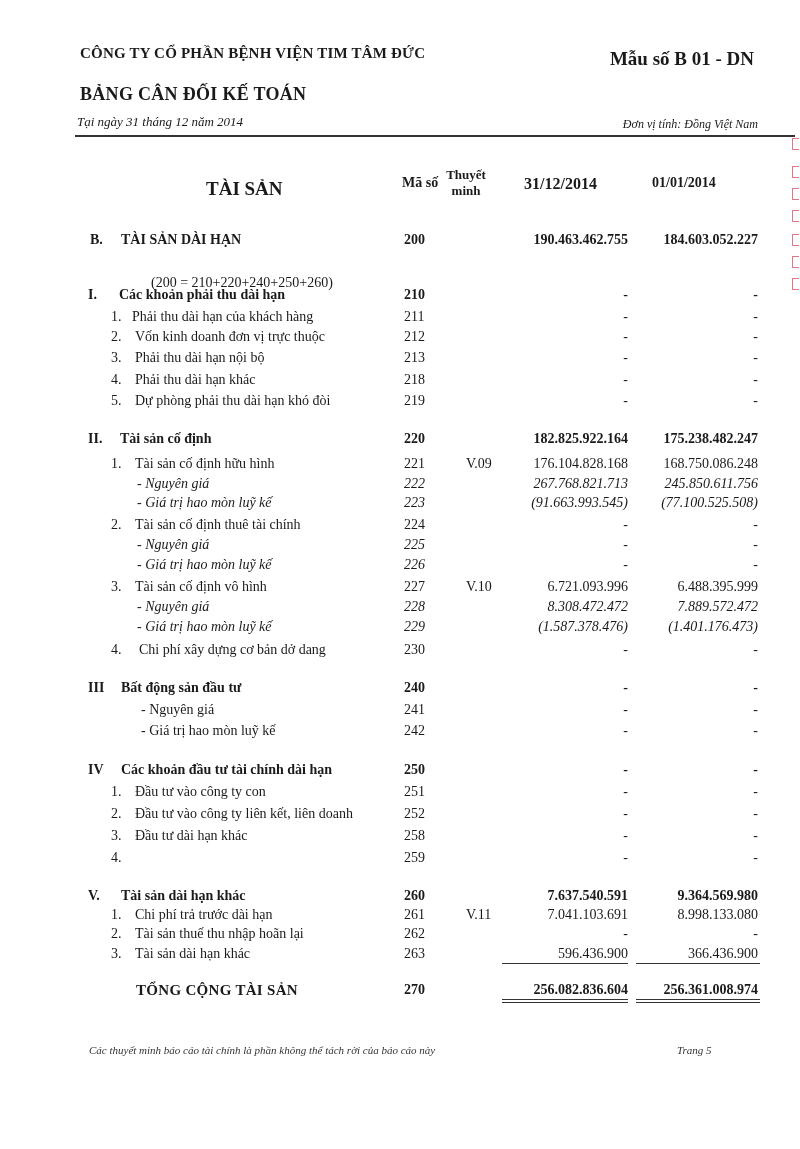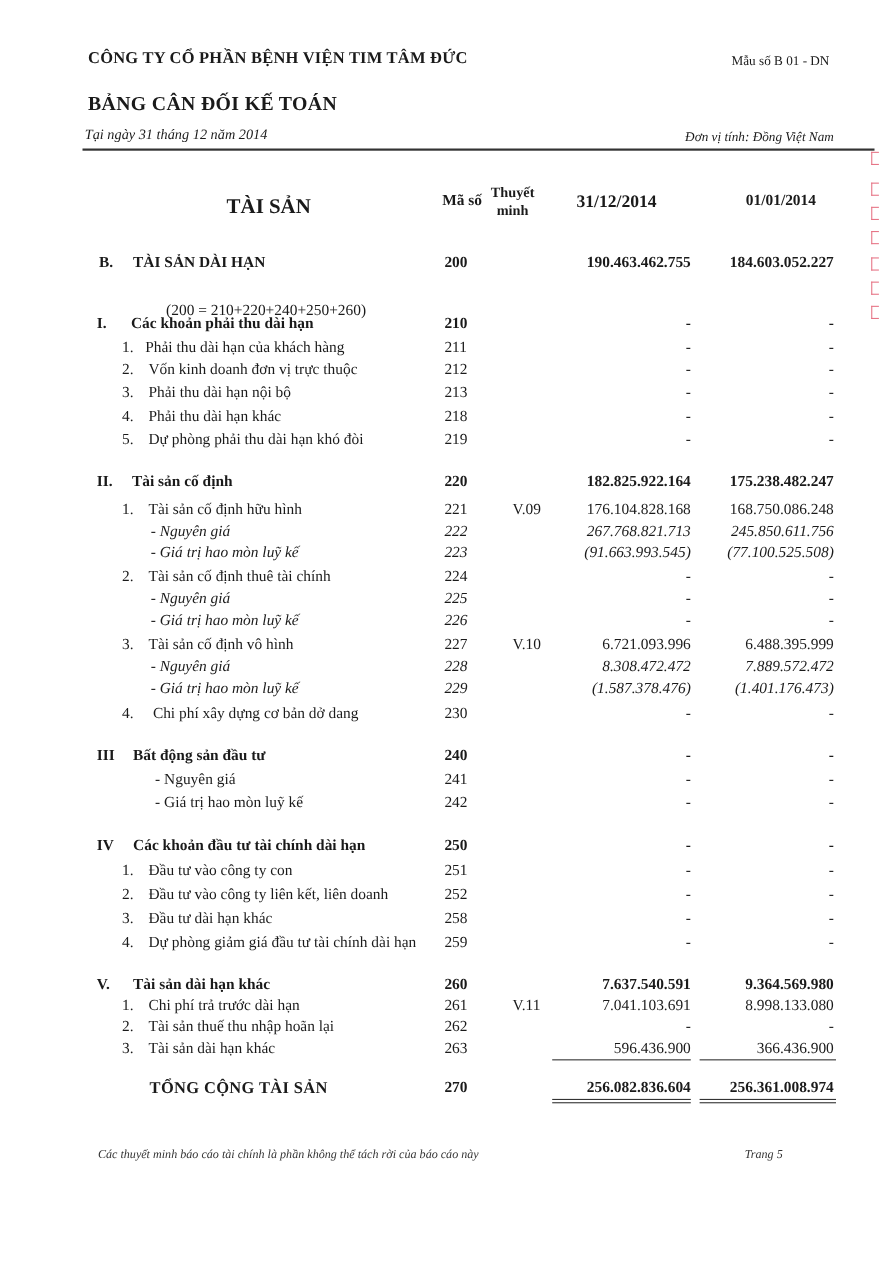--- a/index.html
+++ b/index.html
@@ -1,29 +1,29 @@
 <!DOCTYPE html>
 <html><head>
   <meta charset="utf-8">
   <style>
     html, body { margin: 0; padding: 0; background: #ffffff; }
     body { width: 800px; height: 1149px; position: relative; overflow: hidden;
       font-family: "Liberation Serif", "DejaVu Serif", serif; color: #1a1a1a; }
     .abs { position: absolute; white-space: nowrap; }
     .company { left: 80px; top: 45px; font-size: 15px; font-weight: bold; letter-spacing: 0.2px; }
-    .form-no { right: 46px; top: 48px; font-size: 12px; font-weight: normal; }
+    .form-no { right: 46px; top: 48px; font-size: 19px; font-weight: bold; }
     .title { left: 80px; top: 84px; font-size: 18px; font-weight: bold; letter-spacing: 0.3px; }
     .date { left: 77px; top: 114px; font-size: 13px; font-style: italic; }
     .unit { right: 42px; top: 117px; font-size: 12px; font-style: italic; }
     .rule { left: 75px; top: 135px; width: 720px; height: 2px; background: #333; }
     .hdr-asset { left: 206px; top: 178px; font-size: 19px; font-weight: bold; }
     .hdr-code { left: 402px; top: 175px; font-size: 14px; font-weight: bold; }
     .hdr-note { left: 444px; top: 167px; font-size: 13px; font-weight: bold; text-align: center; line-height: 16px; width: 44px; }
     .hdr-c1 { left: 524px; top: 175px; font-size: 16px; font-weight: bold; }
-    .hdr-c2 { left: 678px; top: 175px; font-size: 14px; font-weight: bold; }
+    .hdr-c2 { left: 652px; top: 175px; font-size: 14px; font-weight: bold; }
 
     .row { position: absolute; left: 0; width: 800px; height: 21px; font-size: 14px; }
     .row span { position: absolute; white-space: nowrap; top: 0; }
     .row .num { left: 0; }
     .row .label { }
     .row .code { left: 404px; }
     .row .note { left: 466px; }
     .row .v1 { right: 172px; text-align: right; margin-left: 19px; }
     .row .v2 { right: 42px; text-align: right; }
     .row.bold span { font-weight: bold; }
@@ -274,21 +274,20 @@
     <div class="row " style="top: 828px;">
       <span class="num" style="left: 111px;">3.</span>
       <span class="label" style="left: 135px;">Đầu tư dài hạn khác</span>
       <span class="code">258</span>
       <span class="note"></span>
       <span class="v1">-</span>
       <span class="v2">-</span>
     </div>
     <div class="row " style="top: 850px;">
       <span class="num" style="left: 111px;">4.</span>
-      <span class="label" style="left: 135px;">Dự phòng giảm giá đầu tư tài chính dài hạn</span>
       <span class="code">259</span>
       <span class="note"></span>
       <span class="v1">-</span>
       <span class="v2">-</span>
     </div>
     <div class="row bold" style="top: 888px;">
       <span class="num" style="left: 88px;">V.</span>
       <span class="label" style="left: 121px;">Tài sản dài hạn khác</span>
       <span class="code">260</span>
       <span class="note"></span>

